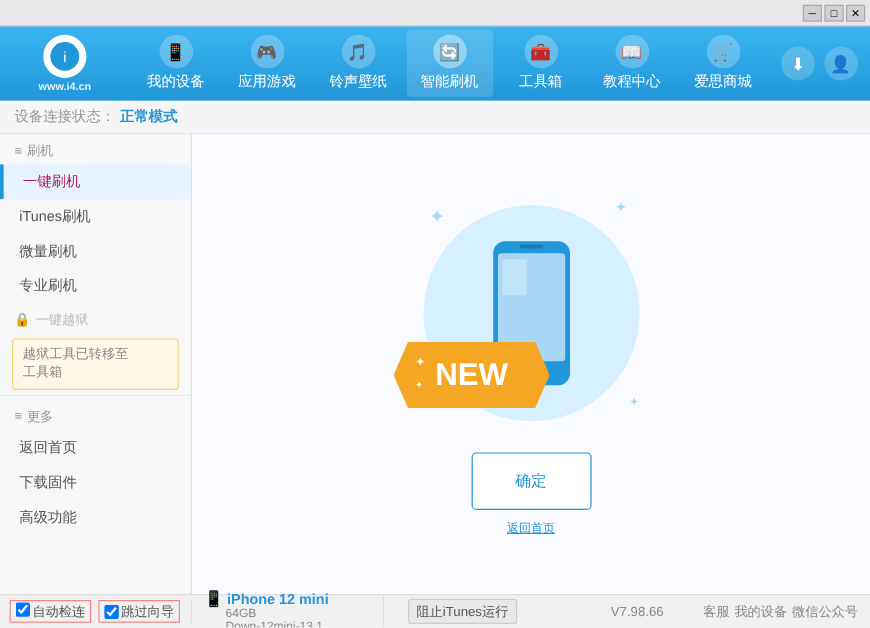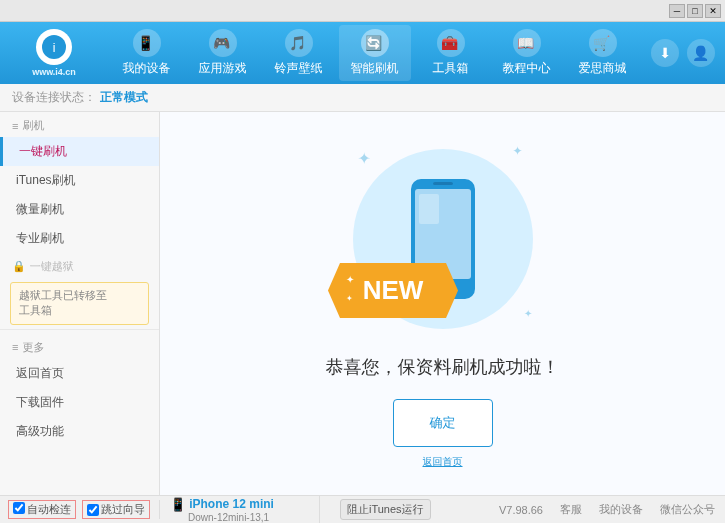--- a/index.html
+++ b/index.html
@@ -414,21 +414,20 @@
           <polygon points="12,0 118,0 130,27.5 118,55 12,55 0,27.5" fill="#f5a623"></polygon>
 
           <text x="18" y="20" fill="white" font-size="10">✦</text>
           <text x="18" y="38" fill="white" font-size="8">✦</text>
 
           <text x="65" y="36" text-anchor="middle" fill="white" font-size="26" font-weight="bold" font-family="Arial">NEW</text>
         </svg>
       </div>
     </div>
 
-    <div class="success-title">恭喜您，保资料刷机成功啦！</div>
 
     <button class="confirm-btn">确定</button>
 
     <div class="return-link">返回首页</div>
   </div>
 </div>
 
 <div style="position:relative; height:28px; background:#f0f0f0; border-top:1px solid #ddd; display:flex; align-items:center;">
 
   <div style="width:160px; display:flex; align-items:center; padding:0 8px; gap:6px; border-right:1px solid #ddd;">
@@ -440,26 +439,27 @@
       <input type="checkbox" checked="" style="">
       <span>跳过向导</span>
     </label>
   </div>
 
   <div style="width:160px; padding-left:10px; border-right:1px solid #ddd; height:100%; display:flex; flex-direction:column; justify-content:center;">
     <div style="display:flex; align-items:center;">
       <span style="font-size:13px; color:#2196d8; margin-right:3px;">📱</span>
       <span class="device-name">iPhone 12 mini</span>
     </div>
+    <div style="font-size:10px; color:#888; padding-left:18px;">64GB</div>
     <div style="font-size:10px; color:#888; padding-left:18px;">Down-12mini-13,1</div>
   </div>
 
   <div style="padding:0 8px;">
     <button class="itunes-btn">阻止iTunes运行</button>
   </div>
 
-  <div style="margin-left:auto; display:flex; align-items:center; gap:17px; padding-right:10px; font-size:11px; color:#888;">
+  <div style="margin-left:auto; display:flex; align-items:center; gap:4px; padding-right:10px; font-size:11px; color:#888;">
     <span>V7.98.66</span>
-    <a style="color:#888;cursor:pointer;text-decoration:none;">客服</a>
+    <a style="color:#888;cursor:pointer;text-decoration:none;margin-left:29px;">客服</a>
     <a style="color:#888;cursor:pointer;text-decoration:none;">我的设备</a>
     <a style="color:#888;cursor:pointer;text-decoration:none;">微信公众号</a>
   </div>
 </div>
 
 </body></html>

